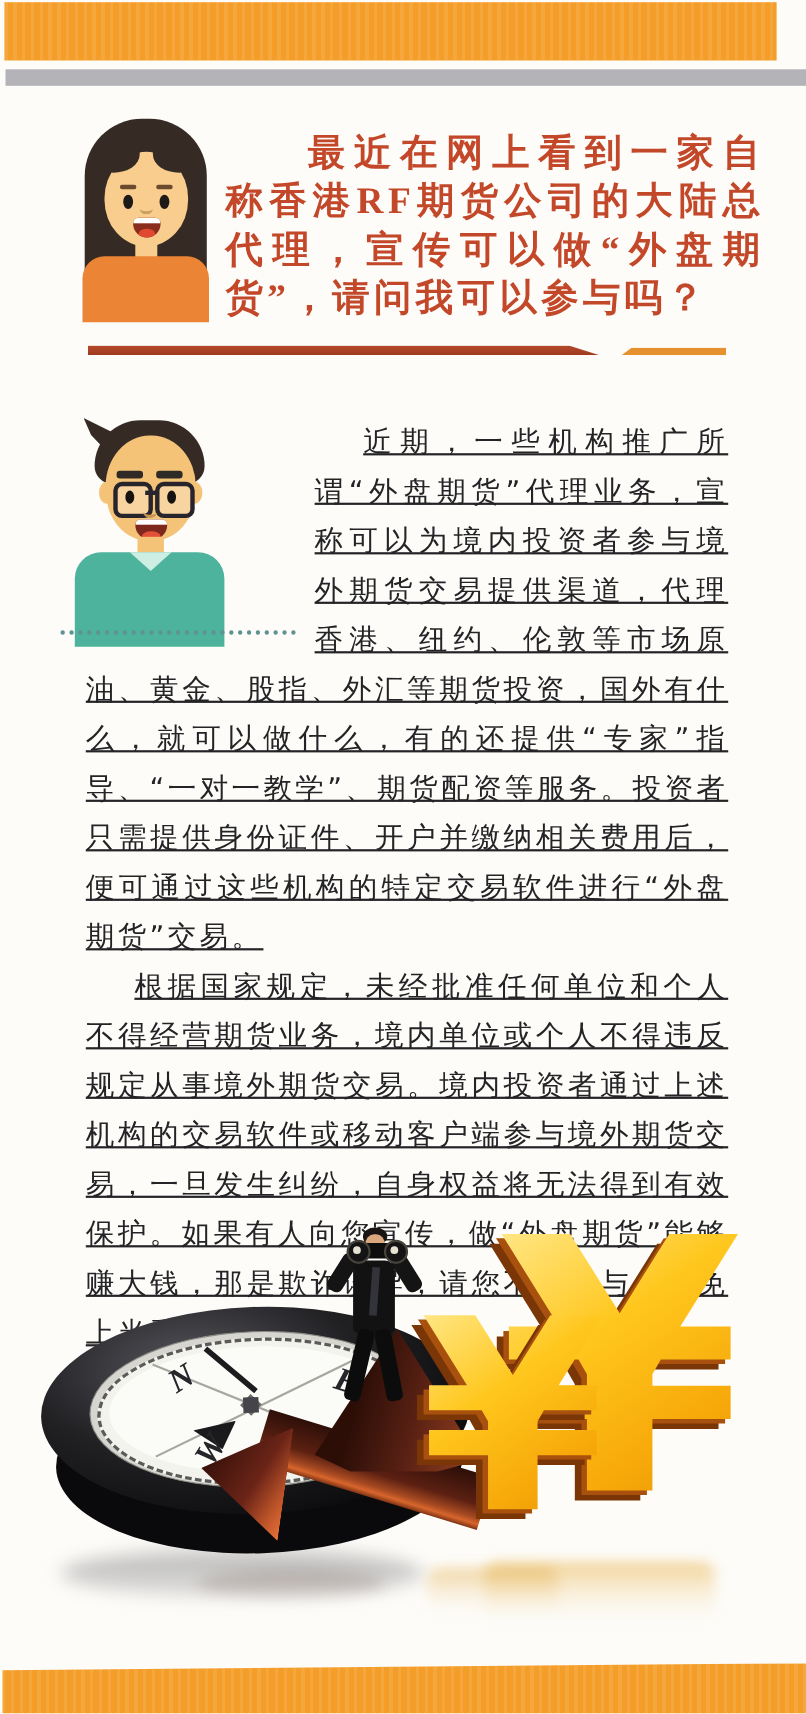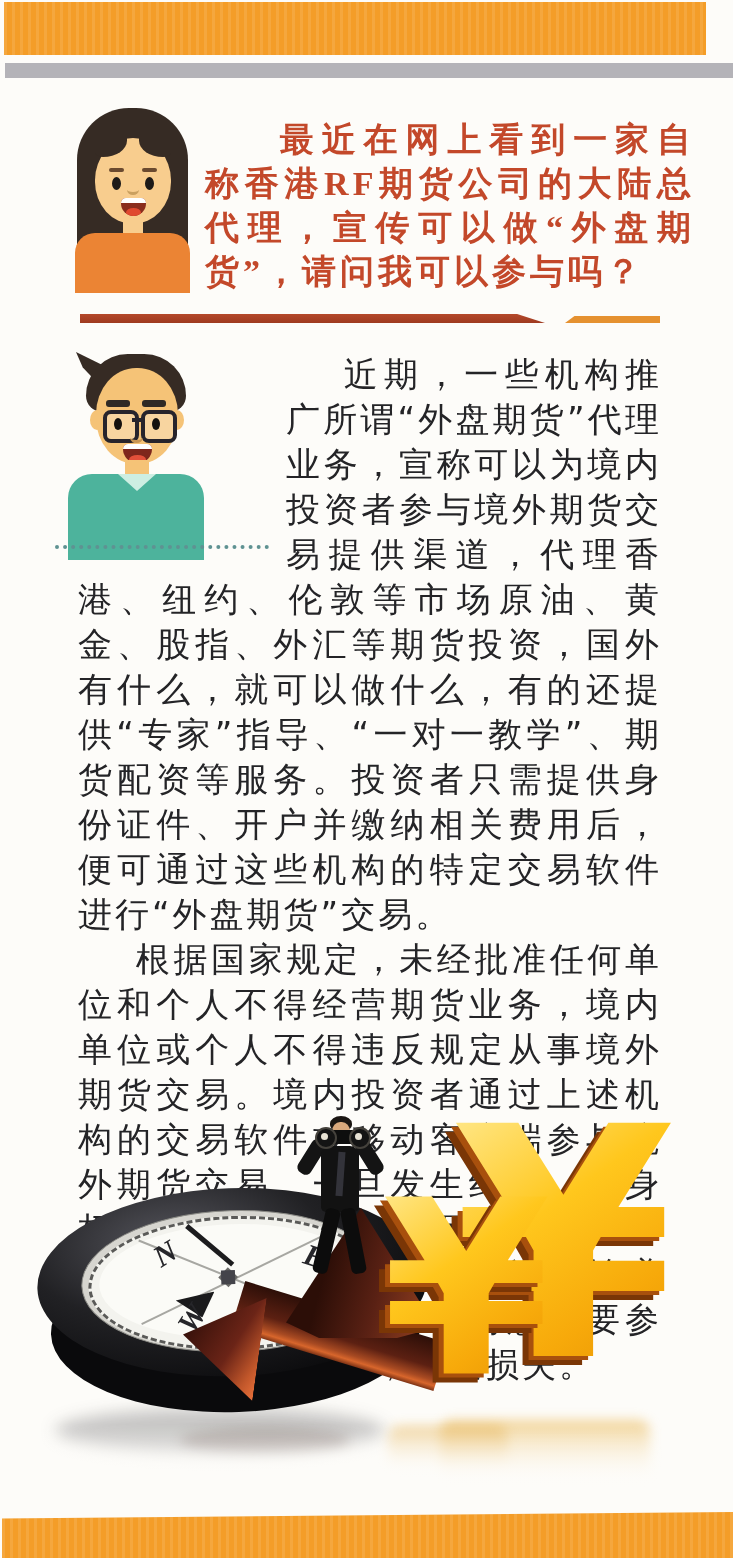--- a/index.html
+++ b/index.html
@@ -49,23 +49,23 @@
     clip-path:polygon(0 0, 94% 0, 100% 100%, 0 100%);
     background:linear-gradient(#b5492b, var(--divider_red,#9e3a20));
   }
   .divider-orange {
     position:absolute; left:565px; top:316px; width:95px; height:7px;
     clip-path:polygon(10% 0, 100% 0, 100% 100%, 0 100%);
     background:var(--divider_orange,#e59130);
   }
   
   .answer {
-    position:absolute; left:78px; top:352px; width:584px;
-    font-size:34px; line-height:45px; letter-spacing:3px;
-    color:var(--text_black,#242427); text-align:justify;
+    position:absolute; left:78px; top:380px; width:584px;
+    font-size:26px; line-height:45px; letter-spacing:3px;
+    color:var(--text_black,#242427); text-align:justify;text-decoration:underline;
   }
   .answer p { margin:0; text-indent:1.7em; }
   .answer-float { float:left; width:208px; height:210px; position:relative; }
   .dotted { position:absolute; left:-23px; top:193px; width:214px; border-bottom:4px dotted #5f9292; }
   
   .avatar-m { position:absolute; left:-10px; top:0; width:136px; height:208px; }
   .avatar-m div { position:absolute; }
   .m-spike { left:8px; top:0; width:34px; height:28px; background:var(--hair_dark,#362b24); clip-path:polygon(0 0, 100% 60%, 55% 100%, 20% 55%); }
   .m-hair { left:18px; top:2px; width:100px; height:58px; background:var(--hair_dark,#362b24); border-radius:46px 46px 18px 18px; }
   .m-ear-l { left:22px; top:58px; width:14px; height:20px; background:var(--skin_male,#f5c377); border-radius:50%; }

